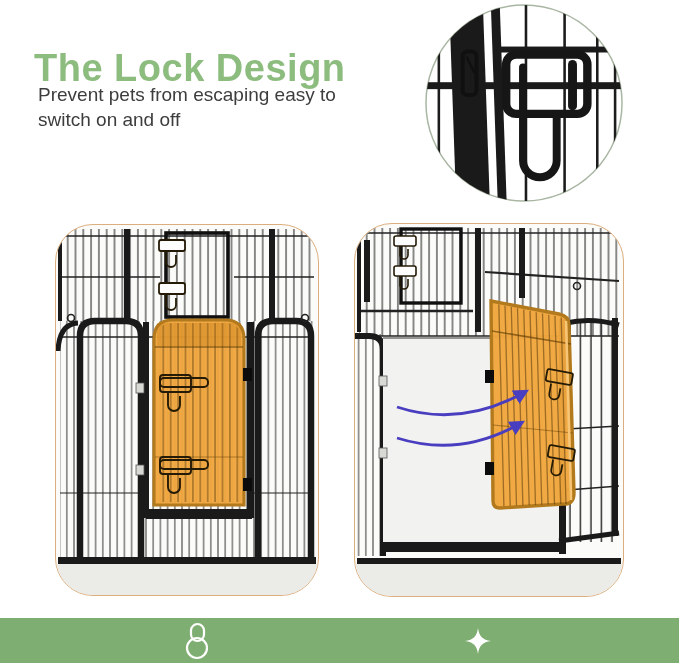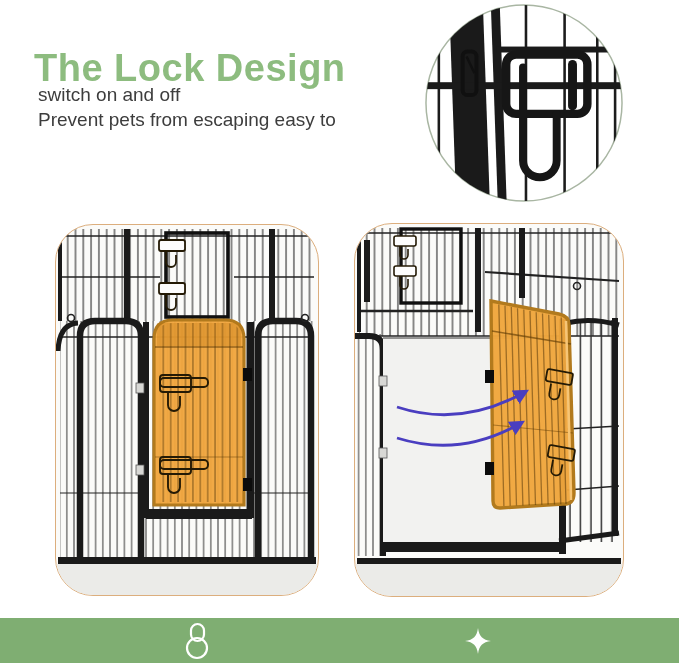--- a/index.html
+++ b/index.html
@@ -49,22 +49,22 @@
   .insetring{fill:#ffffff;stroke:var(--inset-border);stroke-width:1.5;}
   .icon-stroke{fill:none;stroke:var(--icon-white);stroke-width:2.2;}
   .icon-fill{fill:var(--icon-white);}
 </style>
 </head>
 <body>
 
 <h1 class="title">The Lock Design</h1>
 
 <div class="subtitle">
+  <div>Prevent pets from escaping easy to</div>
   <div>switch on and off</div>
-  <div>Prevent pets from escaping easy to</div>
 </div>
 
 <div class="inset">
   <svg viewBox="0 0 204 204">
     <defs>
       <clipPath id="cclip">
           <circle cx="102" cy="102" r="99"></circle>
         </clipPath>
     </defs>
     <circle class="insetring" cx="102" cy="102" r="99"></circle>

